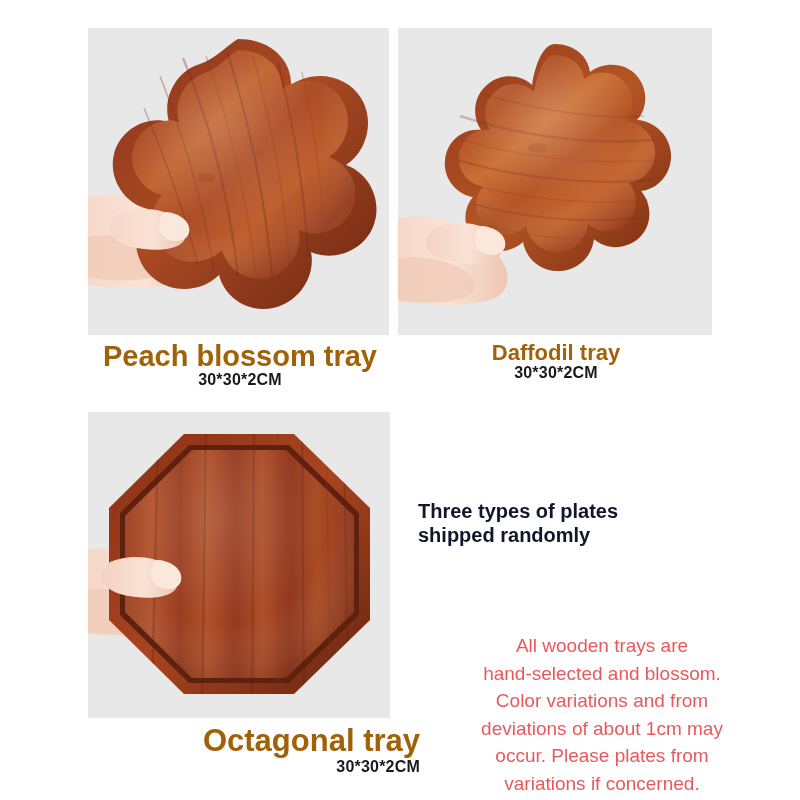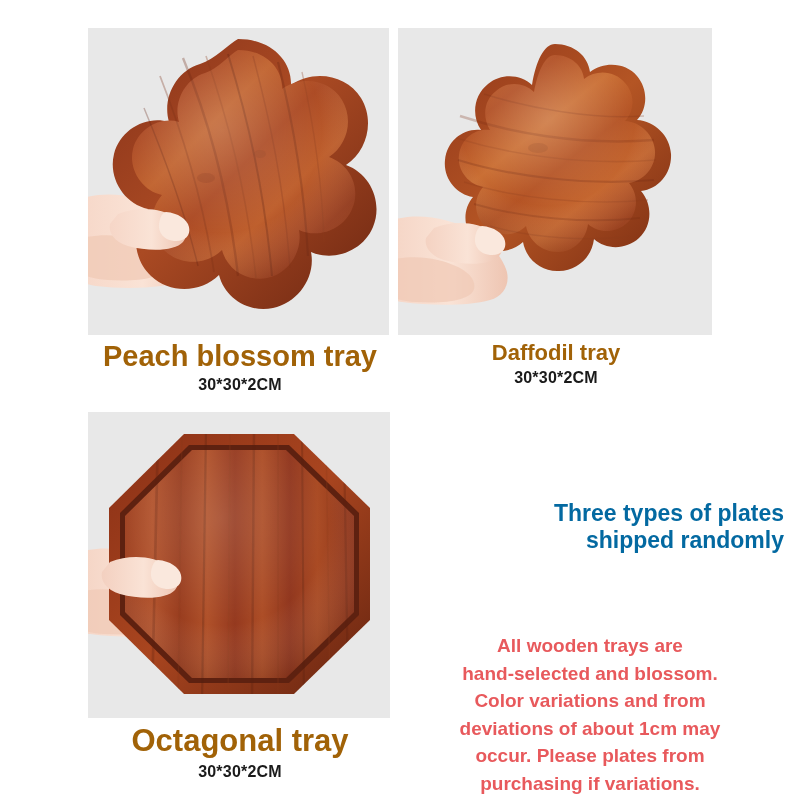--- a/index.html
+++ b/index.html
@@ -29,53 +29,52 @@
   .caption .title{
     color:#a16207;
     font-weight:bold;
     line-height:1.05;
     white-space:nowrap;
   }
   .caption .size{
     color:#1a1a1a;
     font-weight:bold;
     letter-spacing:.2px;
-    margin-top:5px;
   }
 
   #caption-peach{left:60px;  top:341px; width:360px;}
   #caption-peach .title{font-size:29px;}
   #caption-peach .size{font-size:16px;}
 
   #caption-daffodil{left:400px; top:341px; width:312px;}
   #caption-daffodil .title{font-size:22px;}
   #caption-daffodil .size{font-size:16px;}
 
-  #caption-octagon{left:60px;  top:725px; width:360px;}
+  #caption-octagon{left:60px;  top:725px; width:360px;text-align:right;}
   #caption-octagon .title{font-size:31px;}
   #caption-octagon .size{font-size:16px;}
 
   
   #promo-headline{
     position:absolute;
     left:418px; top:500px; width:366px;
-    color:#0369a1;
-    font-size:23px;
+    color:#0f172a;
+    font-size:20px;
     font-weight:bold;
     line-height:1.18;
-    text-align:right;
+    text-align:left;
   }
   #promo-headline .l2{display:block;}
 
   #promo-note{
     position:absolute;
-    left:408px; top:632px; width:364px;
+    left:420px; top:632px; width:364px;
     color:#e8595c;
     font-size:19px;
-    font-weight:bold;
+    font-weight:normal;
     line-height:1.45;
     text-align:center;
   }
   #promo-note span{display:block;}
 </style>
 </head>
 <body>
 
 <div class="stage">
 
@@ -392,16 +391,16 @@
     <span class="l1">Three types of plates</span>
     <span class="l2">shipped randomly</span>
   </div>
 
   <div id="promo-note">
     <span>All wooden trays are</span>
     <span>hand-selected and blossom.</span>
     <span>Color variations and from</span>
     <span>deviations of about 1cm may</span>
     <span>occur. Please plates from</span>
-    <span>purchasing if variations.</span>
+    <span>variations if concerned.</span>
   </div>
 
 </div>
 
 </body></html>

